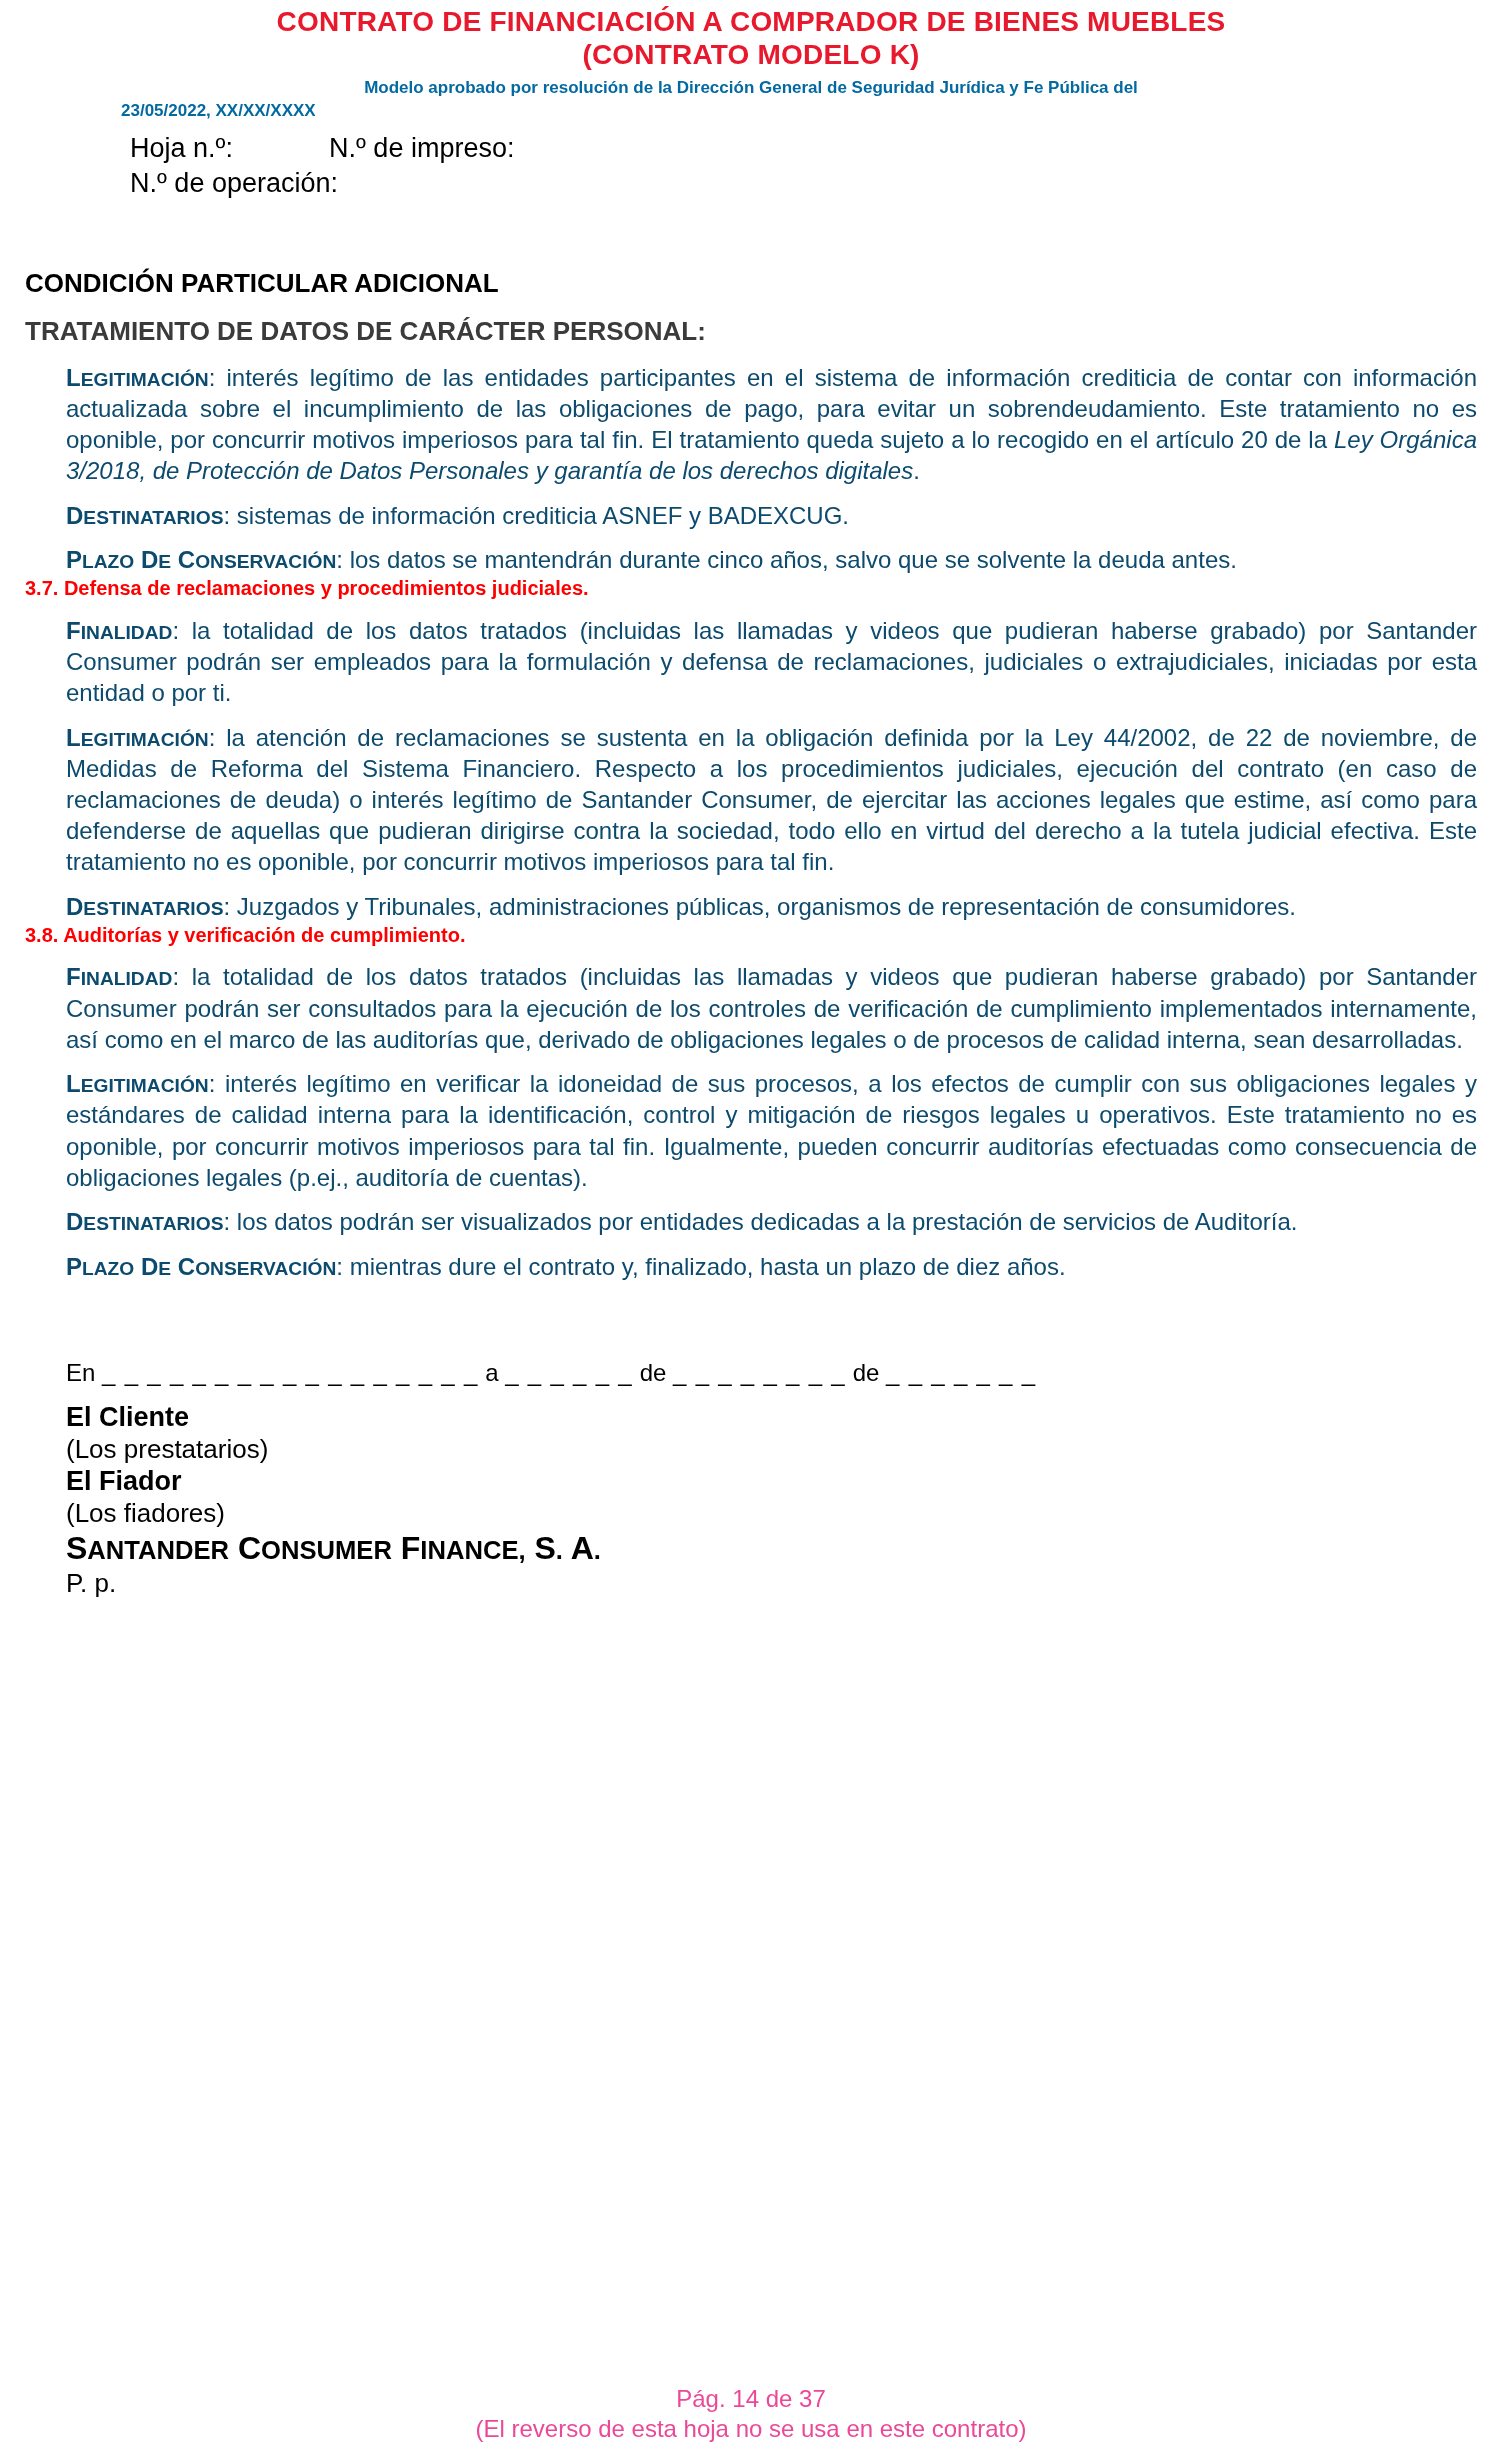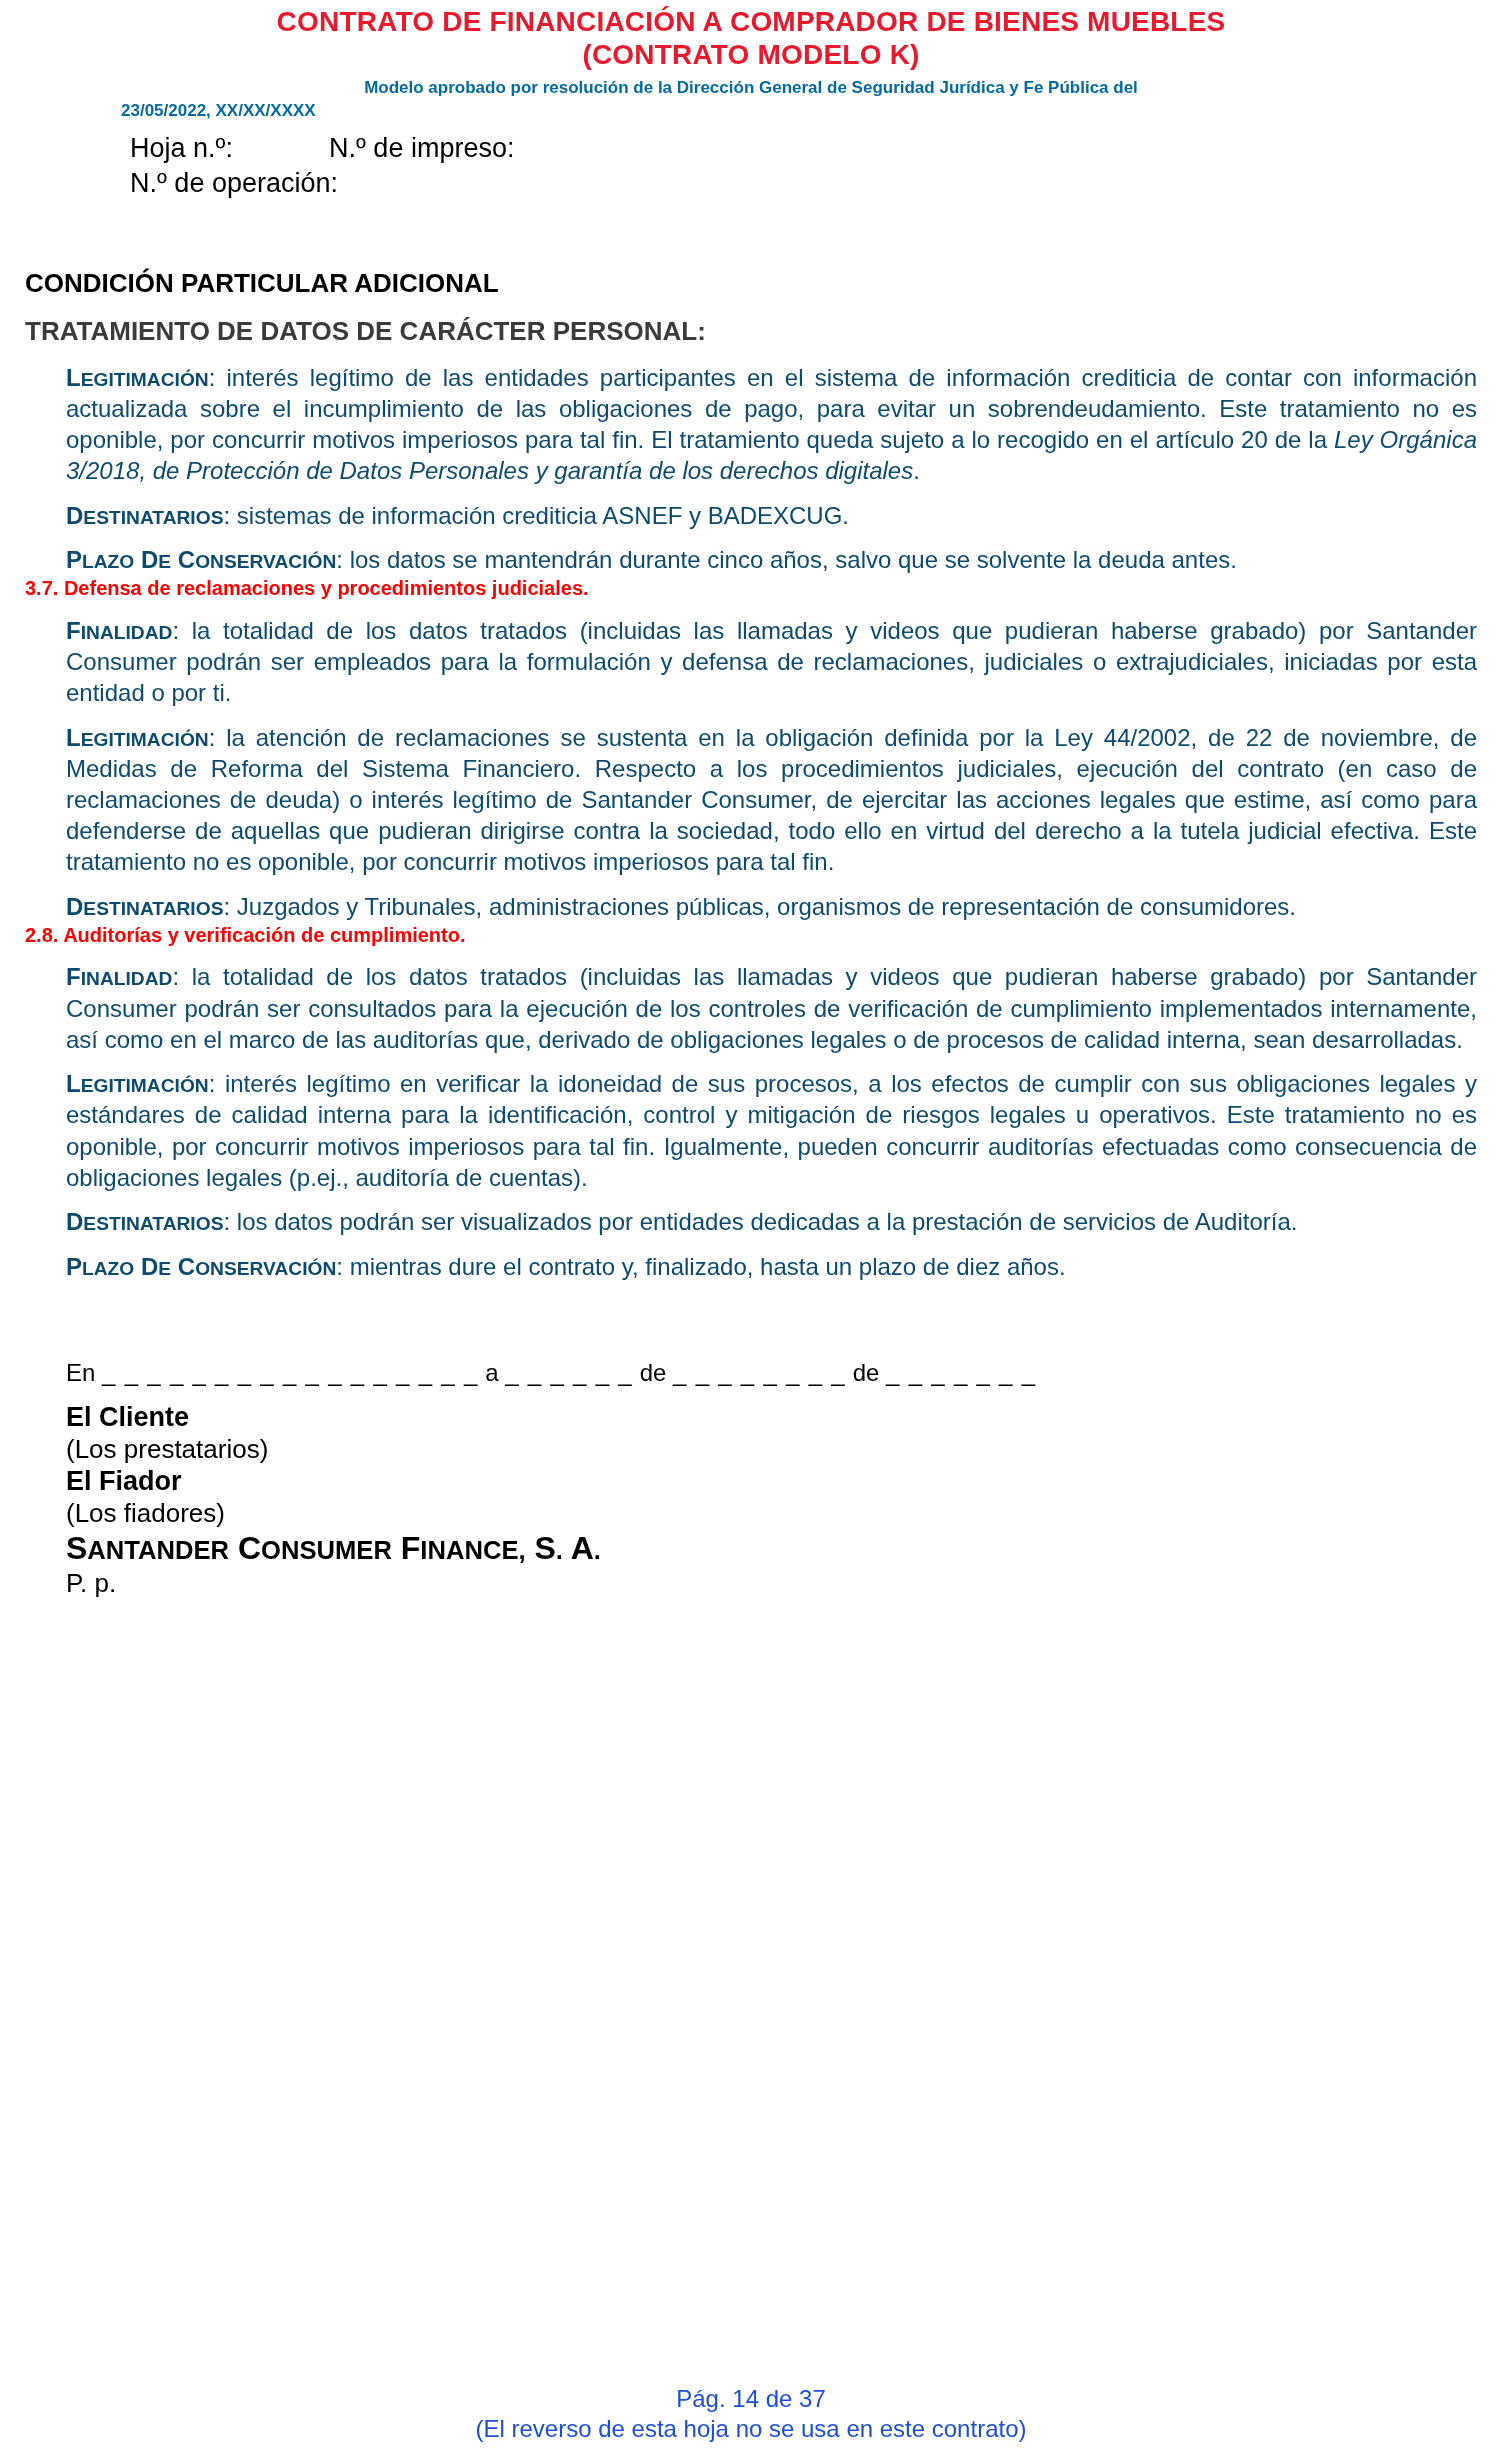--- a/index.html
+++ b/index.html
@@ -141,21 +141,21 @@
 
   
   .footer {
     position: absolute;
     left: 0;
     right: 0;
     bottom: 23px;
     text-align: center;
     font-size: 24px;
     line-height: 1.26;
-    color: #1d4ed8;
+    color: #ec4899;
   }
   .footer .pag { display: block; }
   .footer .rev { display: block; }
 </style>
 </head>
 <body>
 
 <div class="page">
 
   <div>
@@ -205,21 +205,21 @@
     </p>
 
     <p class="body">
       <span class="sc"><span class="big">L</span><span class="sm">E</span><span class="sm">G</span><span class="sm">I</span><span class="sm">T</span><span class="sm">I</span><span class="sm">M</span><span class="sm">A</span><span class="sm">C</span><span class="sm">I</span><span class="sm">Ó</span><span class="sm">N</span></span><span>: </span><span>la atención de reclamaciones se sustenta en la obligación definida por la Ley 44/2002, de 22 de noviembre, de Medidas de Reforma del Sistema Financiero. Respecto a los procedimientos judiciales, ejecución del contrato (en caso de reclamaciones de deuda) o interés legítimo de Santander Consumer, de ejercitar las acciones legales que estime, así como para defenderse de aquellas que pudieran dirigirse contra la sociedad, todo ello en virtud del derecho a la tutela judicial efectiva. Este tratamiento no es oponible, por concurrir motivos imperiosos para tal fin.</span>
     </p>
 
     <p class="body">
       <span class="sc"><span class="big">D</span><span class="sm">E</span><span class="sm">S</span><span class="sm">T</span><span class="sm">I</span><span class="sm">N</span><span class="sm">A</span><span class="sm">T</span><span class="sm">A</span><span class="sm">R</span><span class="sm">I</span><span class="sm">O</span><span class="sm">S</span></span><span>: </span><span>Juzgados y Tribunales, administraciones públicas, organismos de representación de consumidores.</span>
     </p>
 
-    <h3 class="section-red">2.8. Auditorías y verificación de cumplimiento.</h3>
+    <h3 class="section-red">3.8. Auditorías y verificación de cumplimiento.</h3>
 
     <p class="body">
       <span class="sc"><span class="big">F</span><span class="sm">I</span><span class="sm">N</span><span class="sm">A</span><span class="sm">L</span><span class="sm">I</span><span class="sm">D</span><span class="sm">A</span><span class="sm">D</span></span><span>: </span><span>la totalidad de los datos tratados (incluidas las llamadas y videos que pudieran haberse grabado) por Santander Consumer podrán ser consultados para la ejecución de los controles de verificación de cumplimiento implementados internamente, así como en el marco de las auditorías que, derivado de obligaciones legales o de procesos de calidad interna, sean desarrolladas.</span>
     </p>
 
     <p class="body">
       <span class="sc"><span class="big">L</span><span class="sm">E</span><span class="sm">G</span><span class="sm">I</span><span class="sm">T</span><span class="sm">I</span><span class="sm">M</span><span class="sm">A</span><span class="sm">C</span><span class="sm">I</span><span class="sm">Ó</span><span class="sm">N</span></span><span>: </span><span>interés legítimo en verificar la idoneidad de sus procesos, a los efectos de cumplir con sus obligaciones legales y estándares de calidad interna para la identificación, control y mitigación de riesgos legales u operativos. Este tratamiento no es oponible, por concurrir motivos imperiosos para tal fin. Igualmente, pueden concurrir auditorías efectuadas como consecuencia de obligaciones legales (p.ej., auditoría de cuentas).</span>
     </p>
 
     <p class="body">

